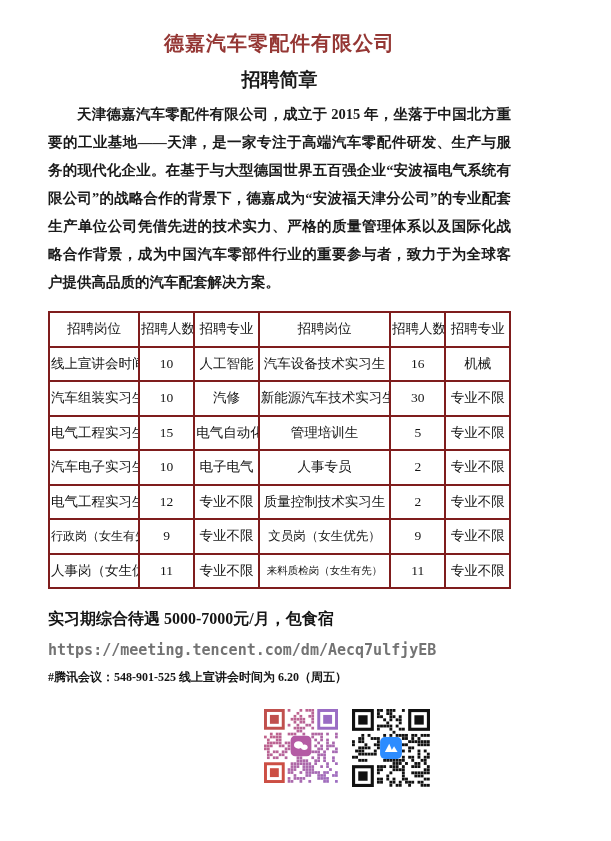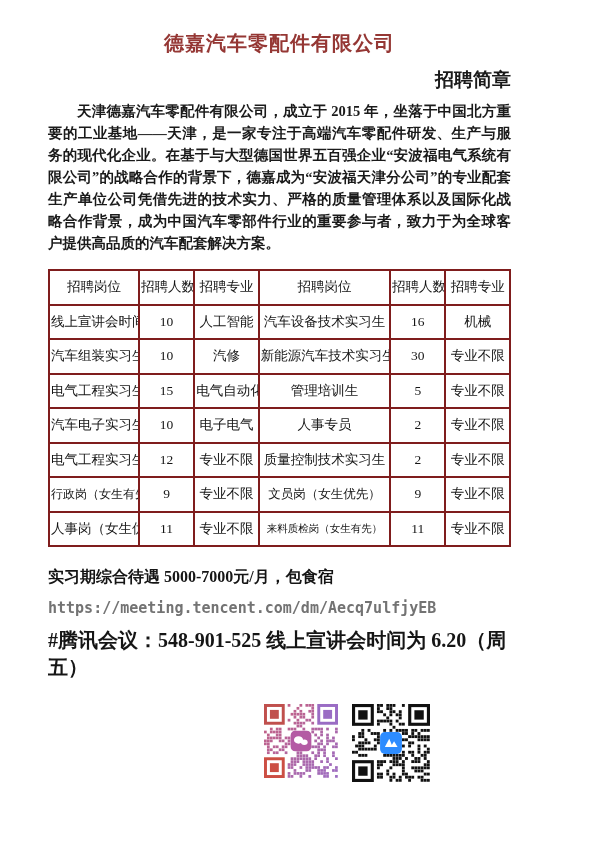--- a/index.html
+++ b/index.html
@@ -6,24 +6,24 @@
   body{
     width:611px;height:841px;background:#ffffff;overflow:hidden;
     font-family:"Liberation Serif","DejaVu Serif",serif;color:#151515;
   }
   .page{padding:30px 46px 0 48px;box-sizing:border-box;width:557px;height:841px;}
   .doc-title{
     margin:0;text-align:center;font-size:20px;font-weight:bold;
     letter-spacing:1px;color:#953734;
   }
   .doc-subtitle{
-    margin:10px 0 7px;text-align:right;font-size:19px;font-weight:bold;color:#1a1a1a;
+    margin:10px 0 7px;text-align:center;font-size:19px;font-weight:bold;color:#1a1a1a;
   }
   p.body-par{
-    margin:0;font-size:14.5px;font-weight:bold;line-height:22px;
+    margin:0;font-size:14.5px;font-weight:bold;line-height:28px;
     text-align:justify;text-indent:2em;color:#1a1a1a;
   }
   table.recruit{
     border-collapse:collapse;width:100%;margin-top:15px;table-layout:fixed;
   }
   table.recruit th, table.recruit td{
     border:2px solid #7f1d1d;text-align:center;vertical-align:middle;
     font-size:13.5px;font-weight:normal;height:32.5px;padding:0 1px;
     overflow:hidden;white-space:nowrap;
   }
@@ -31,21 +31,21 @@
   
   tbody tr:nth-child(6) td:nth-child(1){font-size:12px;}
   tbody tr:nth-child(6) td:nth-child(4){font-size:12.5px;}
   tbody tr:nth-child(7) td:nth-child(4){font-size:10.5px;}
   .salary-line{margin-top:20px;font-size:16px;font-weight:bold;}
   .url-line{
     margin-top:11px;font-size:15px;font-weight:bold;
     font-family:"DejaVu Sans Mono","Liberation Mono",monospace;color:#737373;
     text-decoration:none;display:inline-block;
   }
-  .meeting-line{margin-top:10px;font-size:20px;font-weight:bold;}
+  .meeting-line{margin-top:10px;font-size:12px;font-weight:bold;}
   .qr-row{display:flex;align-items:flex-start;gap:14px;margin-top:23px;margin-left:216px;}
   .qr-box{line-height:0;}
 </style>
 </head>
 <body>
 
 <div class="page">
 
   <h1 class="doc-title">德嘉汽车零配件有限公司</h1>
   <h2 class="doc-subtitle">招聘简章</h2>

